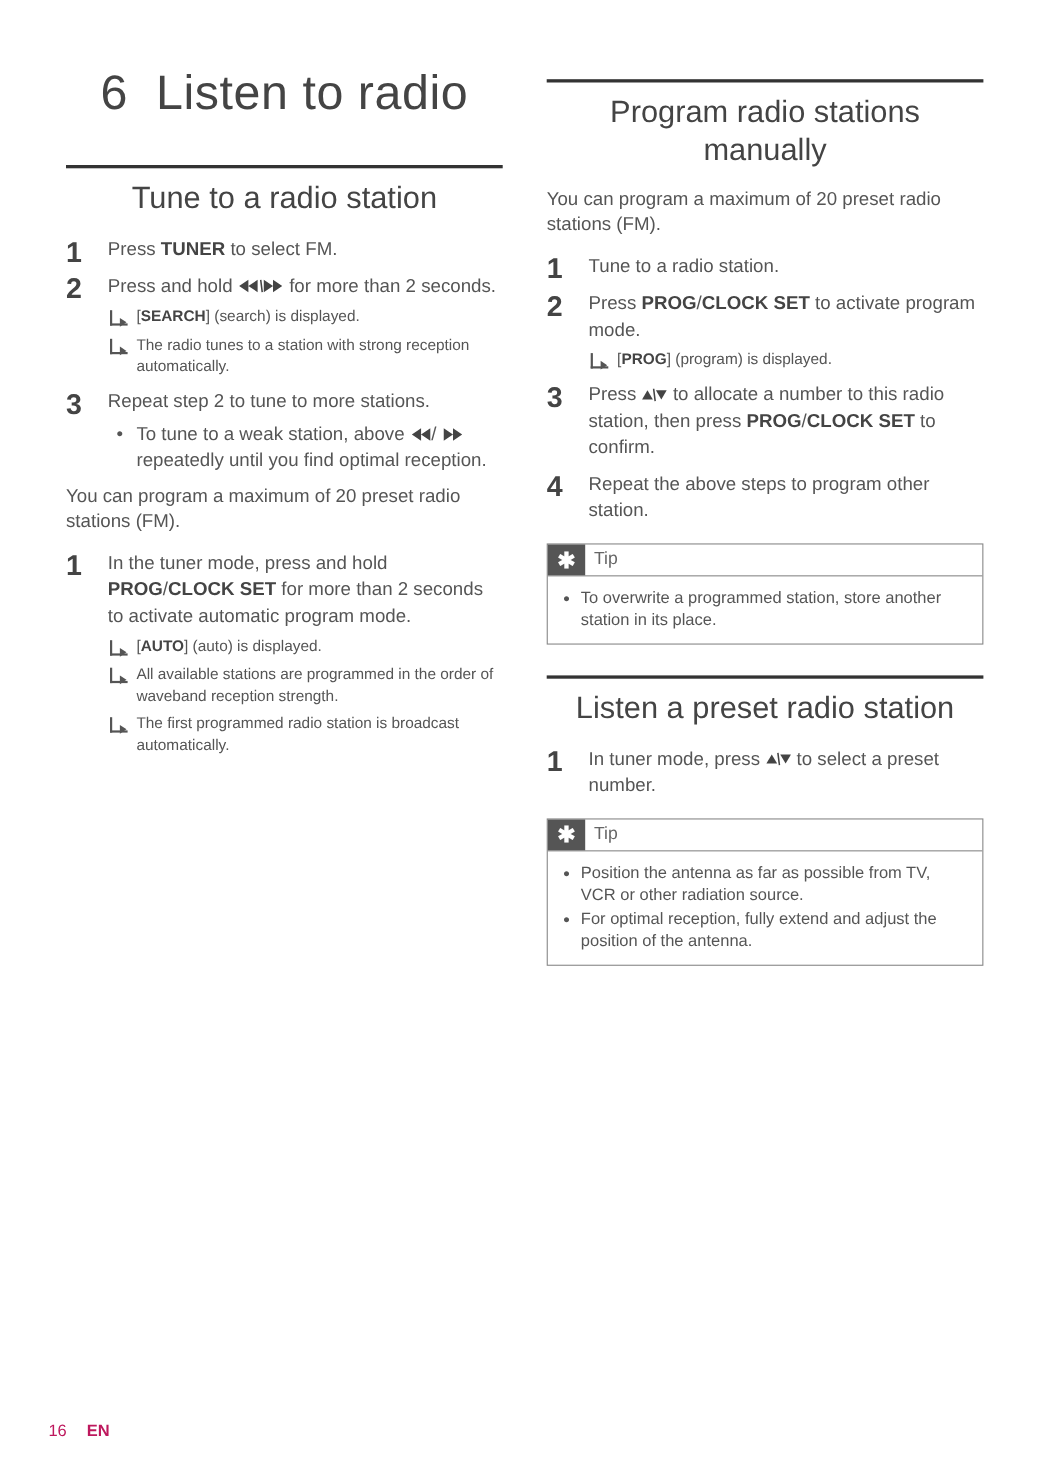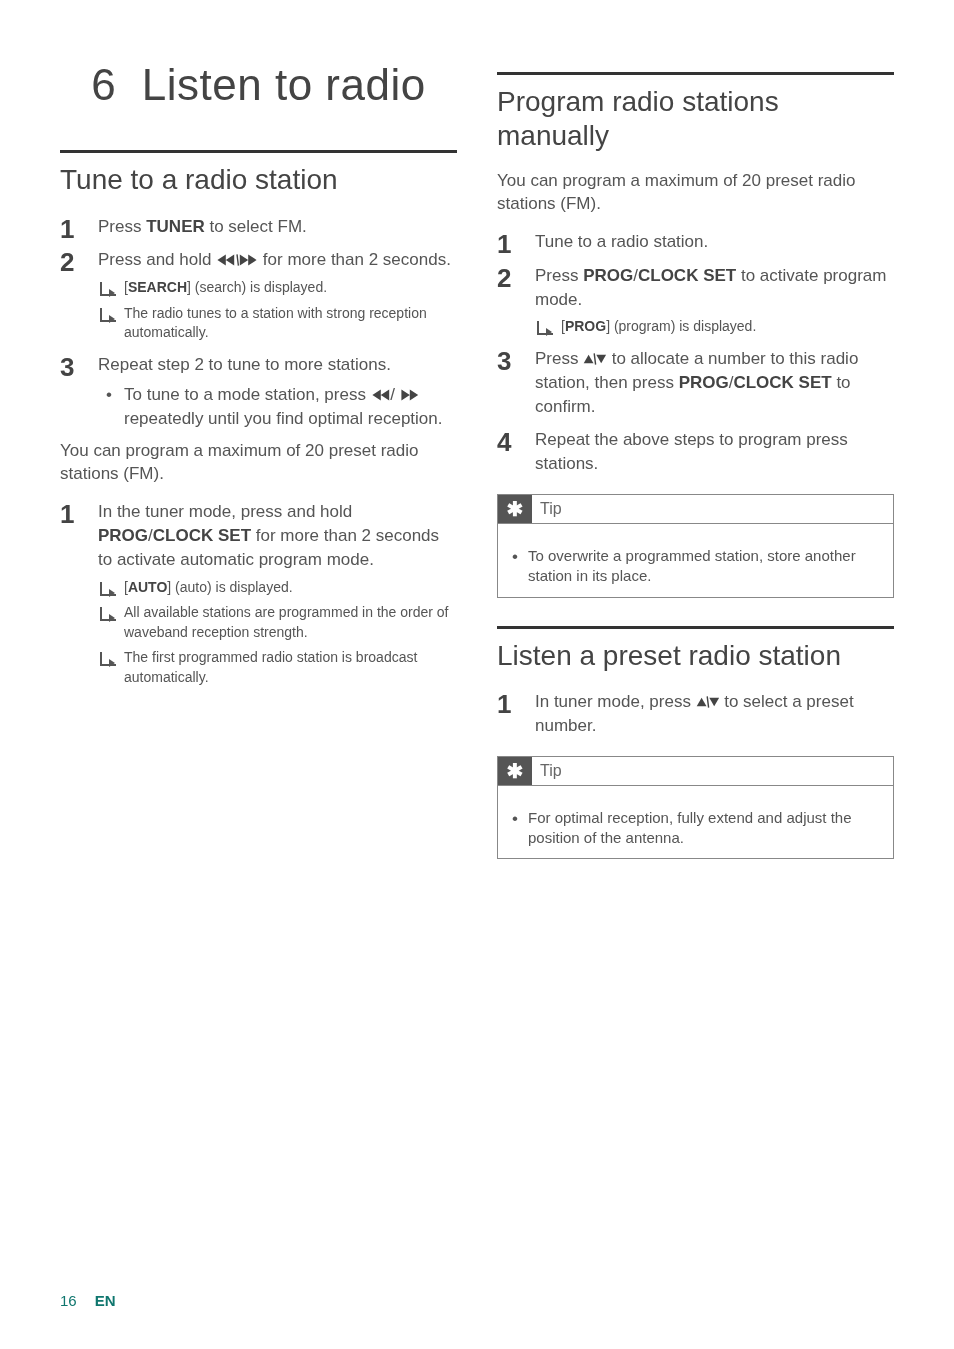--- a/index.html
+++ b/index.html
@@ -31,20 +31,21 @@
   }
   h2.section {
     font-size: 28px;
     font-weight: 400;
     color: #444;
     border-top: 3px solid #333;
     padding-top: 10px;
     margin-top: 28px;
     margin-bottom: 18px;
     line-height: 1.2;
+    text-align: center;
   }
   h2.section.first { margin-top: 3px; }
   .intro {
     font-size: 17px;
     margin-bottom: 14px;
     line-height: 1.35;
   }
   ol.steps {
     list-style: none;
     counter-reset: step;
@@ -130,35 +131,35 @@
     font-size: 20px;
     font-weight: bold;
   }
   .tipbox .tiplabel {
     color: #666;
     font-size: 16px;
     text-align: right;
   }
   .tipbox .tipbody {
     border-top: 1px solid #888;
-    padding: 20px 12px 10px 12px;
+    padding: 8px 12px 10px 12px;
   }
   .tipbox .tipbody .bullet {
     font-size: 15px;
     padding-left: 18px;
     margin-top: 2px;
     line-height: 1.35;
   }
   .tipbox .tipbody .bullet::before { left: 2px; }
   .footer {
     position: absolute;
     bottom: 40px;
-    left: 60px;
+    left: 44px;
     font-size: 15px;
-    color: #0f766e;
+    color: #be185d;
   }
   .footer .pn { margin-right: 14px; }
   .footer .lang { font-weight: 600; }
   svg.inline-icon {
     display: inline-block;
     vertical-align: -2px;
     height: 14px;
   }
 </style>
 </head>
@@ -184,21 +185,21 @@
             <path d="M58 2v16M58 10l-12-8v16zM46 10l-12-8v16z" fill="#444"></path>
           </svg><span> for more than 2 seconds.</span>
         <div class="result">
           <span>[</span><span class="bold">SEARCH</span><span>] (search) is displayed.</span>
         </div>
         <div class="result">The radio tunes to a station with strong reception automatically.</div>
       </li>
       <li>
         <span>Repeat step 2 to tune to more stations.</span>
         <div class="bullet">
-          <span>To tune to a mode station, press </span><svg class="inline-icon" viewBox="0 0 28 20">
+          <span>To tune to a weak station, above </span><svg class="inline-icon" viewBox="0 0 28 20">
               <path d="M2 2v16M2 10l12-8v16zM14 10l12-8v16z" fill="#444"></path>
             </svg><span>/</span>
           <svg class="inline-icon" viewBox="0 0 28 20">
               <path d="M26 2v16M26 10l-12-8v16zM14 10l-12-8v16z" fill="#444"></path>
             </svg><span> repeatedly until you find optimal reception.</span>
         </div>
       </li>
     </ol>
 
     <p class="intro">You can program a maximum of 20 preset radio stations (FM).</p>
@@ -226,21 +227,21 @@
           <span>[</span><span class="bold">PROG</span><span>] (program) is displayed.</span>
         </div>
       </li>
       <li>
         <span>Press </span><svg class="inline-icon" viewBox="0 0 34 20">
             <path d="M8 4l-7 12h14z" fill="#444"></path>
             <path d="M16 2l2 16" stroke="#444" stroke-width="2"></path>
             <path d="M26 16l-7-12h14z" fill="#444"></path>
           </svg><span> to allocate a number to this radio station, then press </span><span class="bold">PROG</span><span>/</span><span class="bold">CLOCK SET</span><span> to confirm.</span>
       </li>
-      <li>Repeat the above steps to program press stations.</li>
+      <li>Repeat the above steps to program other station.</li>
     </ol>
 
     <div class="tipbox">
       <div class="tiphead">
         <div class="tipicon">✱</div>
         <div class="tiplabel">Tip</div>
       </div>
       <div class="tipbody">
         <div class="bullet">To overwrite a programmed station, store another station in its place.</div>
       </div>
@@ -256,20 +257,21 @@
           </svg><span> to select a preset number.</span>
       </li>
     </ol>
 
     <div class="tipbox">
       <div class="tiphead">
         <div class="tipicon">✱</div>
         <div class="tiplabel">Tip</div>
       </div>
       <div class="tipbody">
+        <div class="bullet">Position the antenna as far as possible from TV, VCR or other radiation source.</div>
         <div class="bullet">For optimal reception, fully extend and adjust the position of the antenna.</div>
       </div>
     </div>
 
   </div>
 </div>
 
 <div class="footer">
   <span class="pn">16</span>
   <span class="lang">EN</span>

